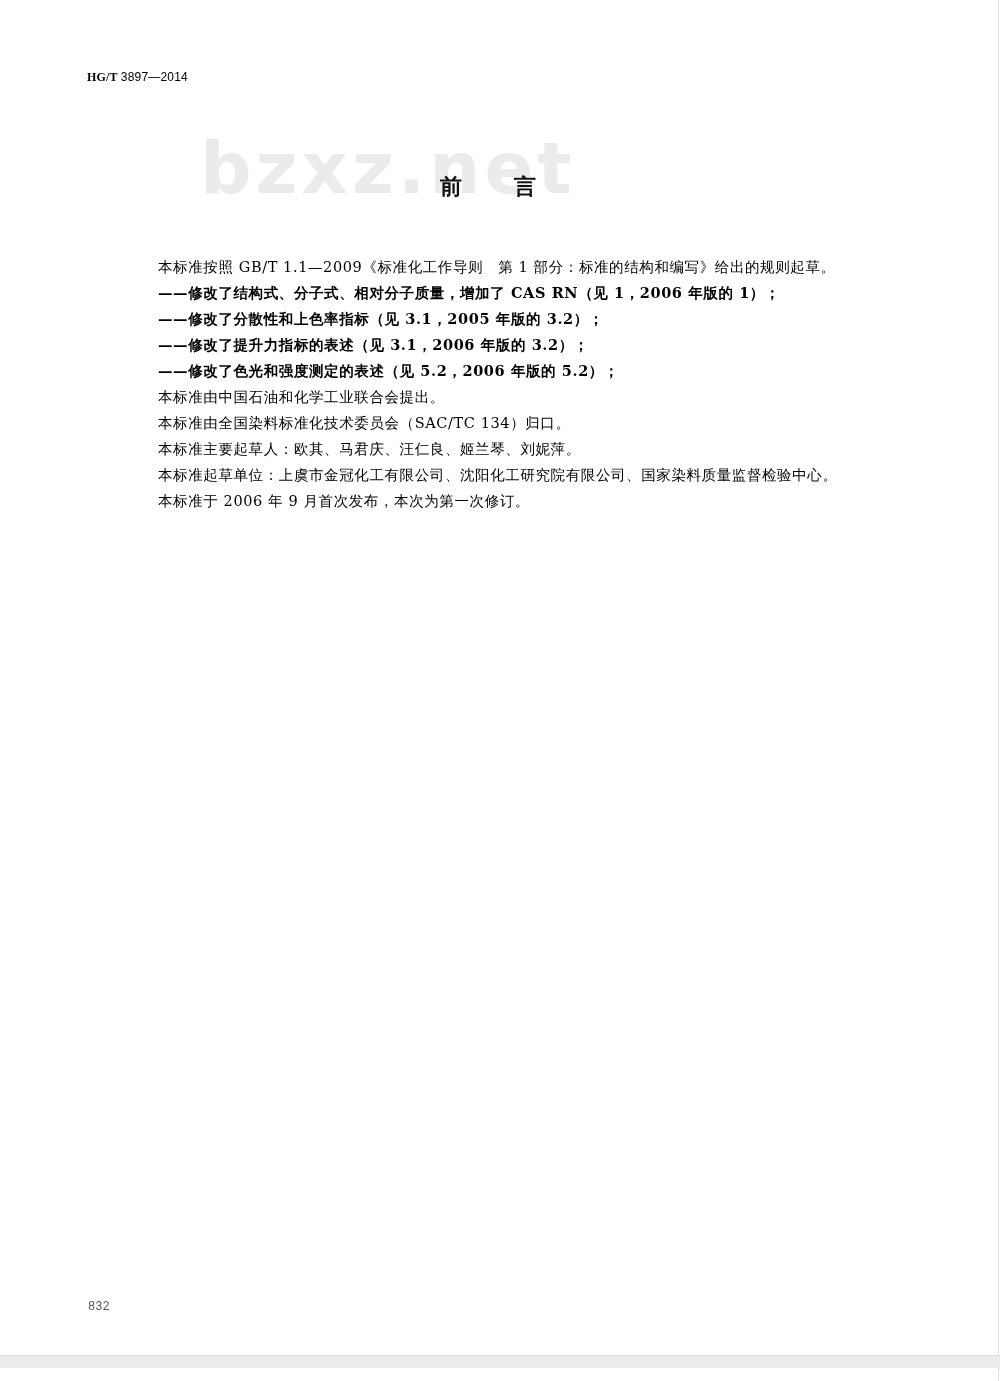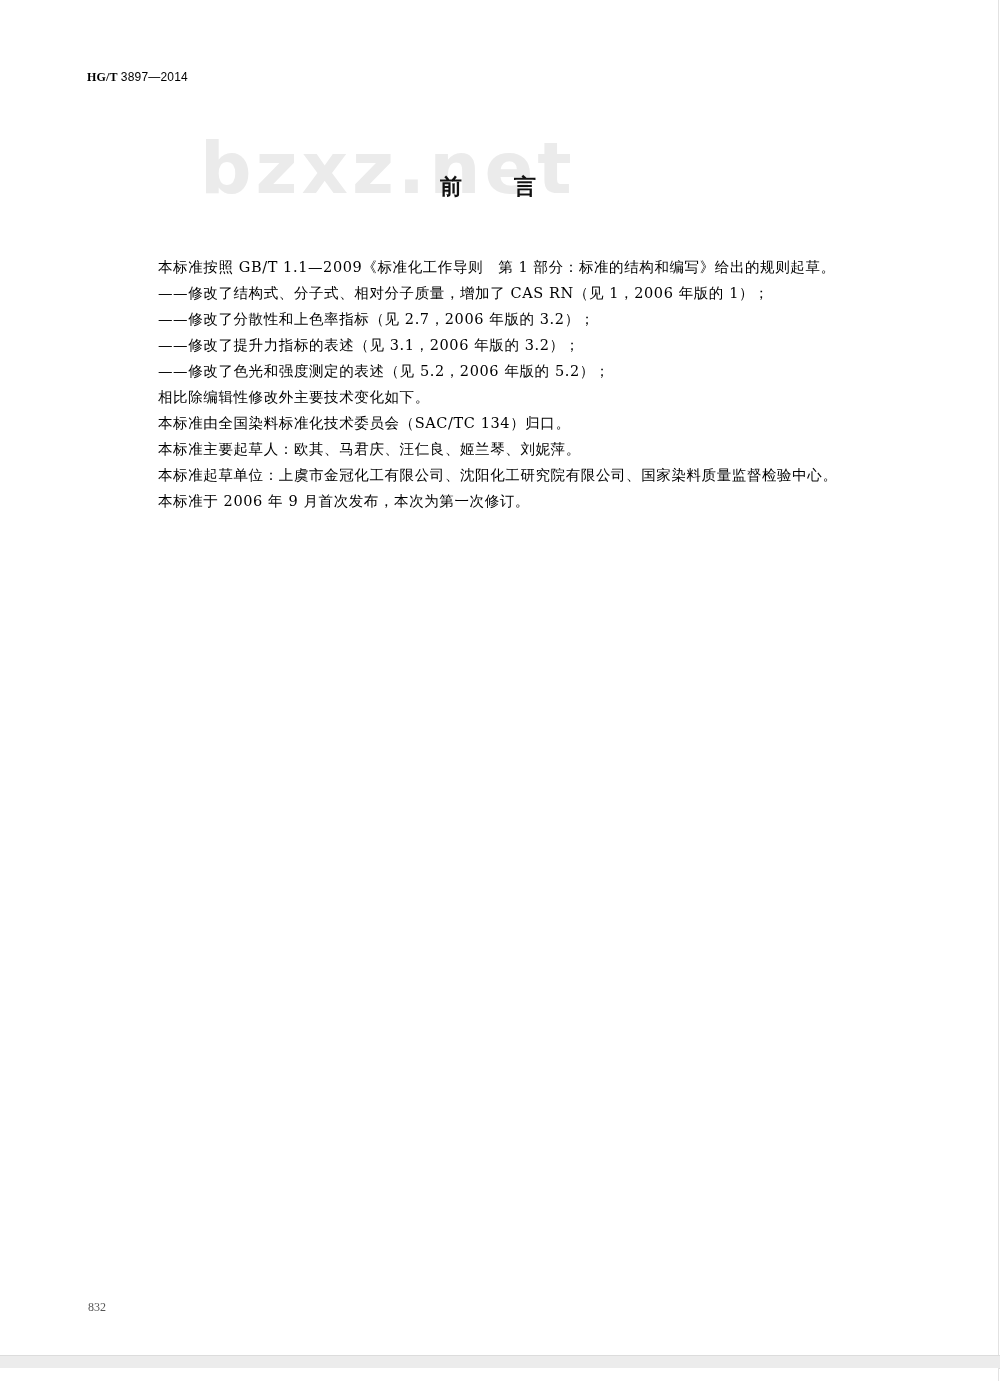--- a/index.html
+++ b/index.html
@@ -38,48 +38,48 @@
     font-family: "DejaVu Sans", sans-serif; font-weight: bold; font-size: 22px;
     color: #111; letter-spacing: 0; white-space: nowrap; text-align: center;
   }
   .title span { display: inline-block; }
   .title .t2 { margin-left: 52px; }
   .body {
     position: absolute; left: 87px; top: 254px; width: 818px;
     font-size: 14.5px; line-height: 26px; color: #000000; margin-left: 42px;
   }
   .p { text-indent: 29px; margin: 0; text-align: justify; letter-spacing: 0.6px; }
-  .item { margin: 0; padding-left: 29px; letter-spacing: 0.6px; }
+  .item { margin: 0; padding-left: 29px; letter-spacing: 0.6px; font-weight: bold; }
   .page-num {
     position: absolute; left: 88px; top: 1300px;
-    font-family: Liberation Serif, serif;
+    font-family: Liberation Mono, monospace;
     font-size: 12px; color: #555;
   }
 </style>
 </head>
 <body>
 
 <div class="page">
   <div class="std-code"><span>HG/T </span><span class="num">3897—2014</span></div>
 
   <div class="watermark">bzxz.net</div>
 
   <div class="title">
     <span>前</span><span class="t2">言</span>
   </div>
 
   <div class="body">
     <p class="p">本标准按照 GB/T 1.1—2009《标准化工作导则　第 1 部分：标准的结构和编写》给出的规则起草。</p>
     <div>
       <p class="item">——修改了结构式、分子式、相对分子质量，增加了 CAS RN（见 1，2006 年版的 1）；</p>
-      <p class="item">——修改了分散性和上色率指标（见 2.7，2006 年版的 3.2）；</p>
+      <p class="item">——修改了分散性和上色率指标（见 3.1，2005 年版的 3.2）；</p>
       <p class="item">——修改了提升力指标的表述（见 3.1，2006 年版的 3.2）；</p>
       <p class="item">——修改了色光和强度测定的表述（见 5.2，2006 年版的 5.2）；</p>
     </div>
-    <p class="p">相比除编辑性修改外主要技术变化如下。</p>
+    <p class="p">本标准由中国石油和化学工业联合会提出。</p>
     <p class="p">本标准由全国染料标准化技术委员会（SAC/TC 134）归口。</p>
     <p class="p">本标准主要起草人：欧其、马君庆、汪仁良、姬兰琴、刘妮萍。</p>
     <p class="p">本标准起草单位：上虞市金冠化工有限公司、沈阳化工研究院有限公司、国家染料质量监督检验中心。</p>
     <p class="p">本标准于 2006 年 9 月首次发布，本次为第一次修订。</p>
   </div>
 
   <div class="page-num">832</div>
 </div>
 
 <div class="page-sep"></div>

